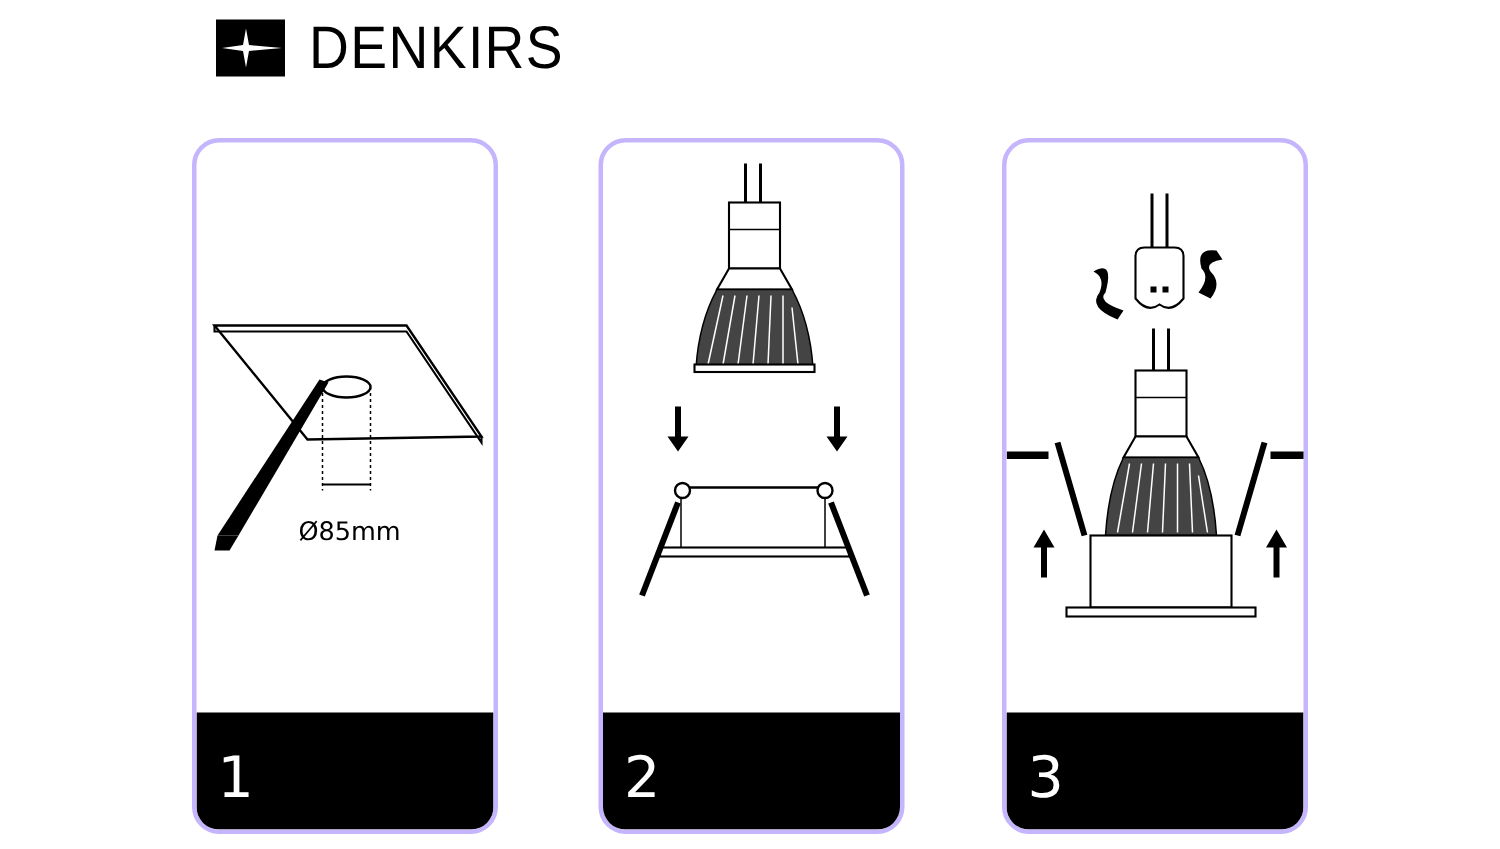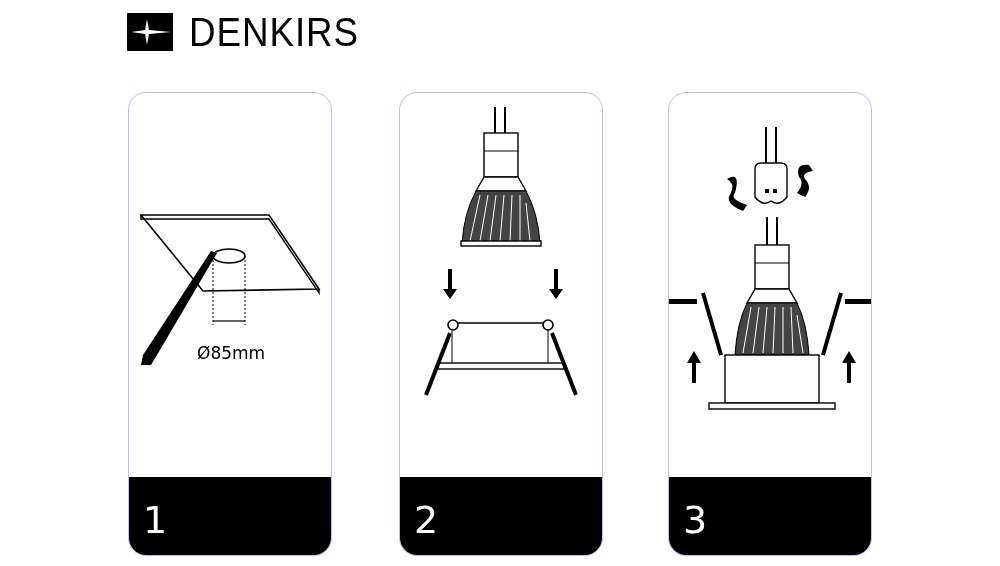--- a/index.html
+++ b/index.html
@@ -1,20 +1,20 @@
 <!DOCTYPE html>
 <html><head>
 <meta charset="utf-8">
 <style>
   html,body{margin:0;padding:0;background:#ffffff;}
   body{width:1000px;height:566px;position:relative;overflow:hidden;font-family:"Liberation Sans",sans-serif;}
-  .logo{position:absolute;left:127px;top:12px;height:40px;display:flex;align-items:center;}
+  .logo{position:absolute;left:144px;top:12px;height:40px;display:flex;align-items:center;}
   .logo-mark{width:46px;height:38px;background:#000;position:relative;}
   .logo-text{margin-left:16px;font-size:40px;font-weight:400;letter-spacing:1px;color:#000;line-height:1;transform:scaleX(0.92);transform-origin:left center;}
-  .card{position:absolute;top:92px;width:204px;height:464px;border:1px solid #c4b5fd;border-radius:18px;overflow:hidden;background:#fff;box-sizing:border-box;}
+  .card{position:absolute;top:92px;width:204px;height:464px;border:3px solid #c4b5fd;border-radius:18px;overflow:hidden;background:#fff;box-sizing:border-box;}
   .card-footer{position:absolute;left:0;right:0;bottom:0;height:78px;background:#000;}
   .step-num{position:absolute;left:14px;bottom:16px;color:#fff;font-size:38px;font-family:"DejaVu Sans",sans-serif;line-height:1;}
   .illus{position:absolute;left:0;top:0;width:204px;height:386px;}
   .dim-label{position:absolute;font-size:17px;color:#000;font-family:"DejaVu Sans",sans-serif;}
 </style>
 </head>
 <body>
 
 <div class="logo">
   <div class="logo-mark">

